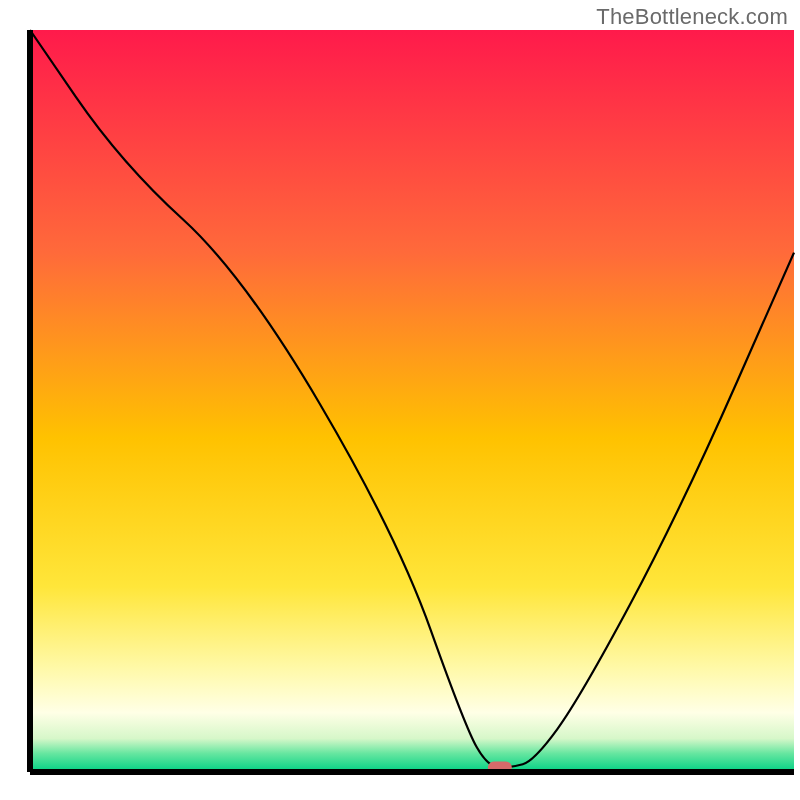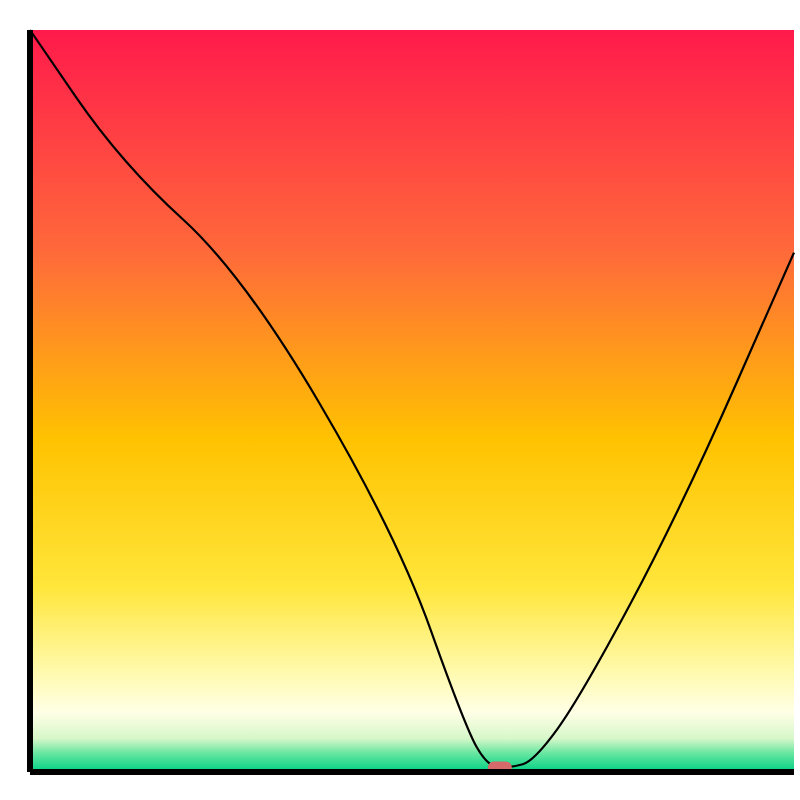--- a/index.html
+++ b/index.html
@@ -14,20 +14,21 @@
     color: #6a6a6a;
     letter-spacing: 0.2px;
     z-index: 10;
   }
   svg { display: block; }
 </style>
 </head>
 <body>
 
 <div class="wrap">
+  <div class="watermark">TheBottleneck.com</div>
   <svg id="chart" width="800" height="800">
       <defs>
         <linearGradient id="bg-grad" x1="0" y1="0" x2="0" y2="1">
           <stop offset="0%" stop-color="#ff1a4b"></stop>
           <stop offset="30%" stop-color="#ff6a3a"></stop>
           <stop offset="55.00000000000001%" stop-color="#ffc200"></stop>
           <stop offset="75%" stop-color="#ffe63a"></stop>
           <stop offset="86%" stop-color="#fff9a8"></stop>
           <stop offset="92%" stop-color="#ffffe6"></stop>
           <stop offset="95.5%" stop-color="#d6f7c9"></stop>

